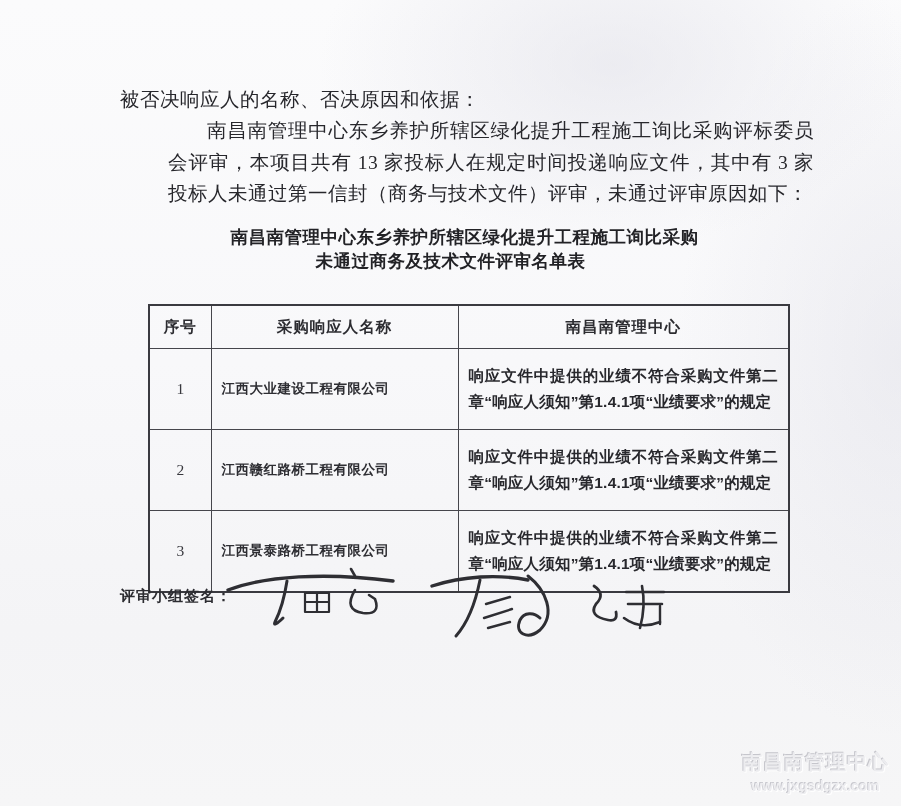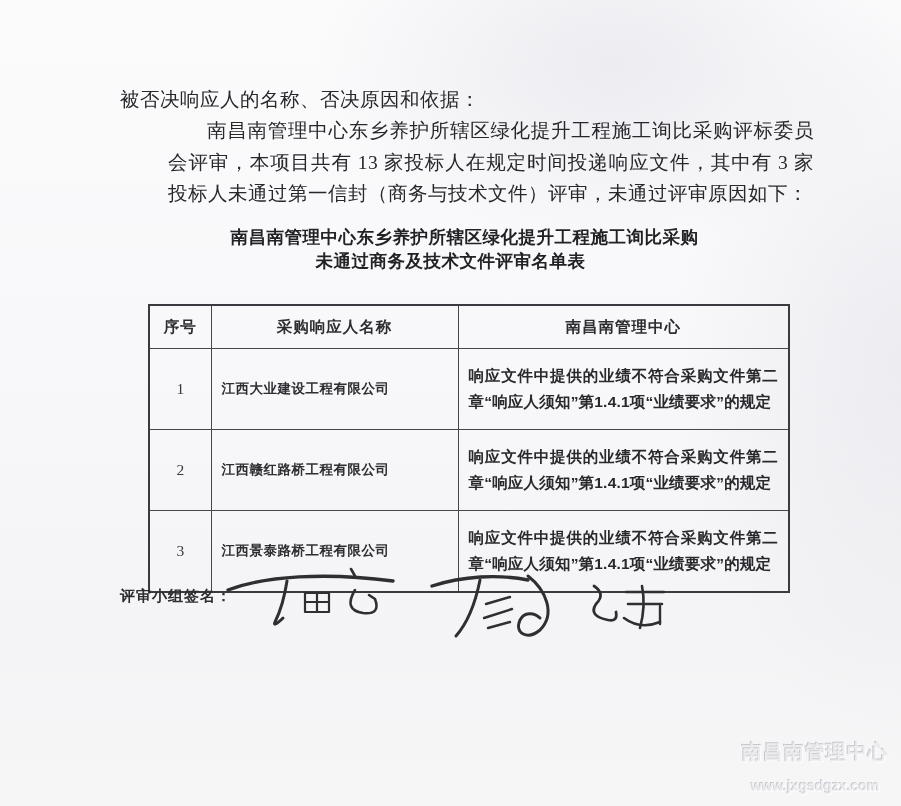--- a/index.html
+++ b/index.html
@@ -72,21 +72,21 @@
     position:absolute;right:12px;bottom:12px;text-align:center;
     font-family:"Liberation Sans","DejaVu Sans",sans-serif;
     user-select:none;
   }
   .watermark .w1{
     font-size:20px;font-weight:700;letter-spacing:1px;
     color:#ececef;
     text-shadow:-1px -1px 0 #c6c6cc, 1px 1px 1px #ffffff;
   }
   .watermark .w2{
-    margin-top:12px;font-size:14px;font-weight:700;
+    margin-top:2px;font-size:14px;font-weight:700;
     color:#ededf0;
     text-shadow:-1px -1px 0 #c9c9cf, 1px 1px 1px #ffffff;
   }
 </style>
 </head>
 <body>
 
 <div class="page">
 
   <div class="intro">

